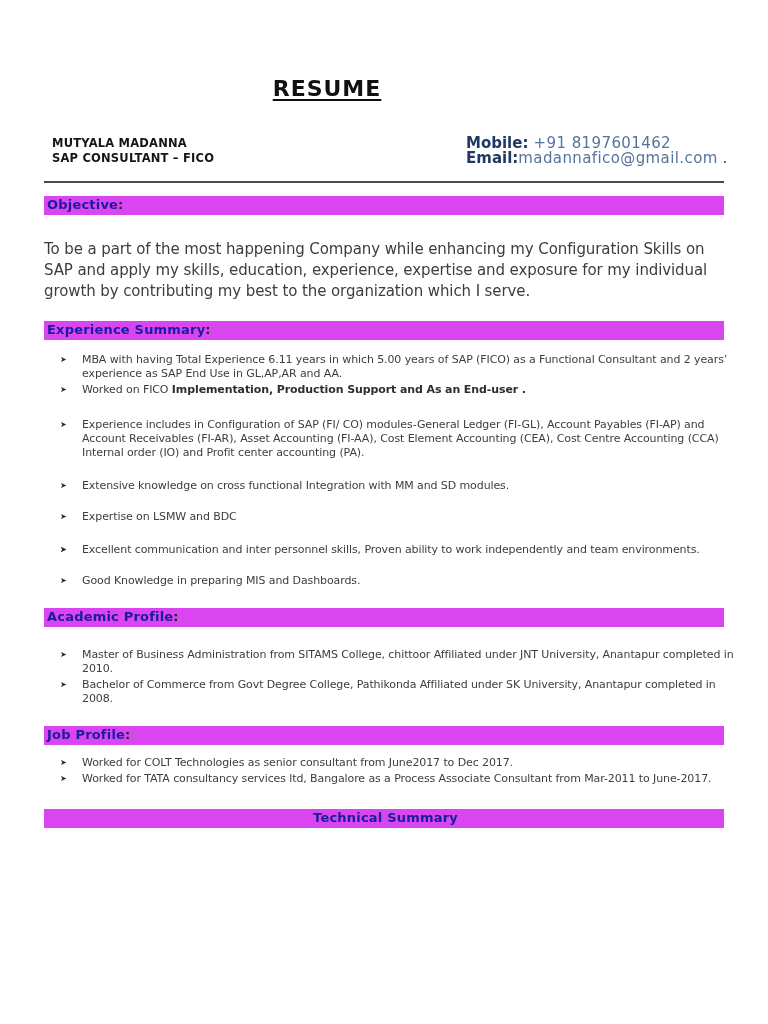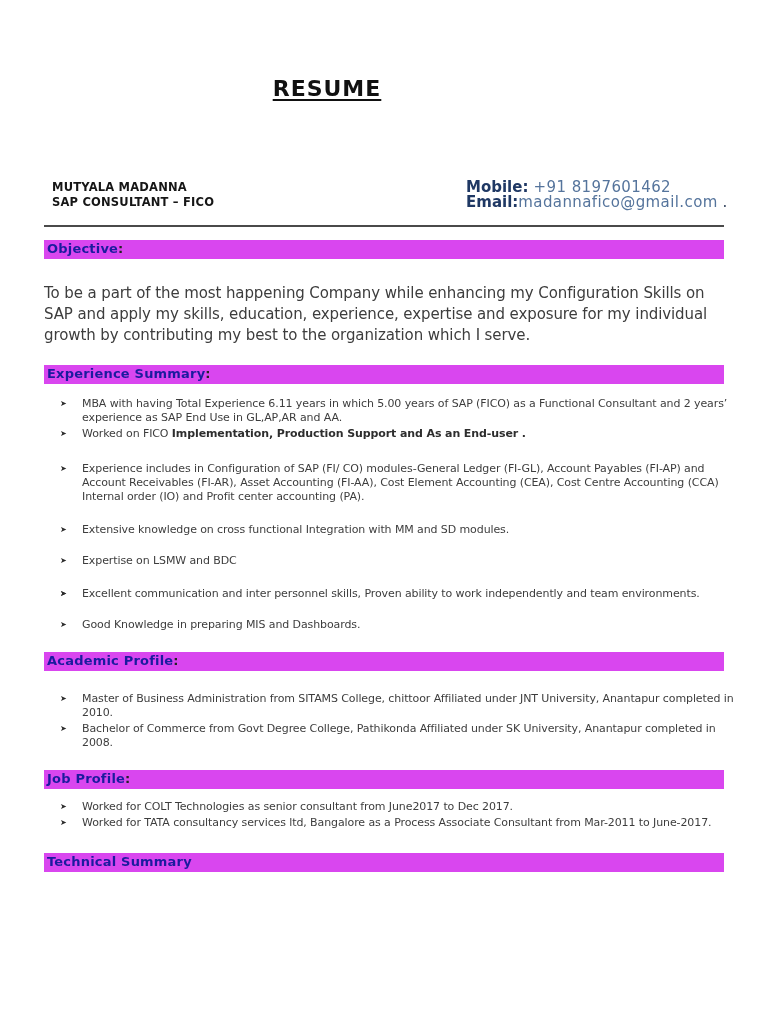--- a/index.html
+++ b/index.html
@@ -25,21 +25,21 @@
     position: relative; left: -57px;
     font-size: 22px; font-weight: bold; color: #111111;
     letter-spacing: 1px;
     text-decoration: underline;
     text-underline-offset: 3px;
     line-height: 26px;
   }
 
   
   .contact-row {
-    margin-top: 76px;
+    margin-top: 32px;
     display: flex; justify-content: space-between; align-items: flex-end;
   }
   .contact-left { margin-left: 8px; }
   .contact-left .line {
     font-size: 11.5px; font-weight: bold; color: #161616;
     letter-spacing: 0.2px; line-height: 15px; white-space: nowrap;
   }
   .contact-right { width: 258px; }
   .contact-right .line { font-size: 15px; line-height: 15px; white-space: nowrap; }
   .c-label { font-weight: bold; color: #1f3864; }
@@ -59,21 +59,21 @@
     padding-left: 3px;
     font-size: 13px; font-weight: bold; line-height: 18px;
     letter-spacing: 0.2px;
     white-space: nowrap;
   }
   .section-bar .h-label { color: #1b1b9e; }
   .section-bar .h-suffix { color: #222222; }
 
   .mt13 { margin-top: 13px; }
   .mt19 { margin-top: 19px; } .mt20 { margin-top: 20px; }
-  .mt23 { margin-top: 23px; }
+  .mt23 { margin-top: 23px; text-align: center; }
 
   
   .para {
     margin-top: 24px;
     font-size: 15px; line-height: 21px; color: #3d3d3d;
     letter-spacing: -0.1px;
     width: 680px;
   }
 
   

